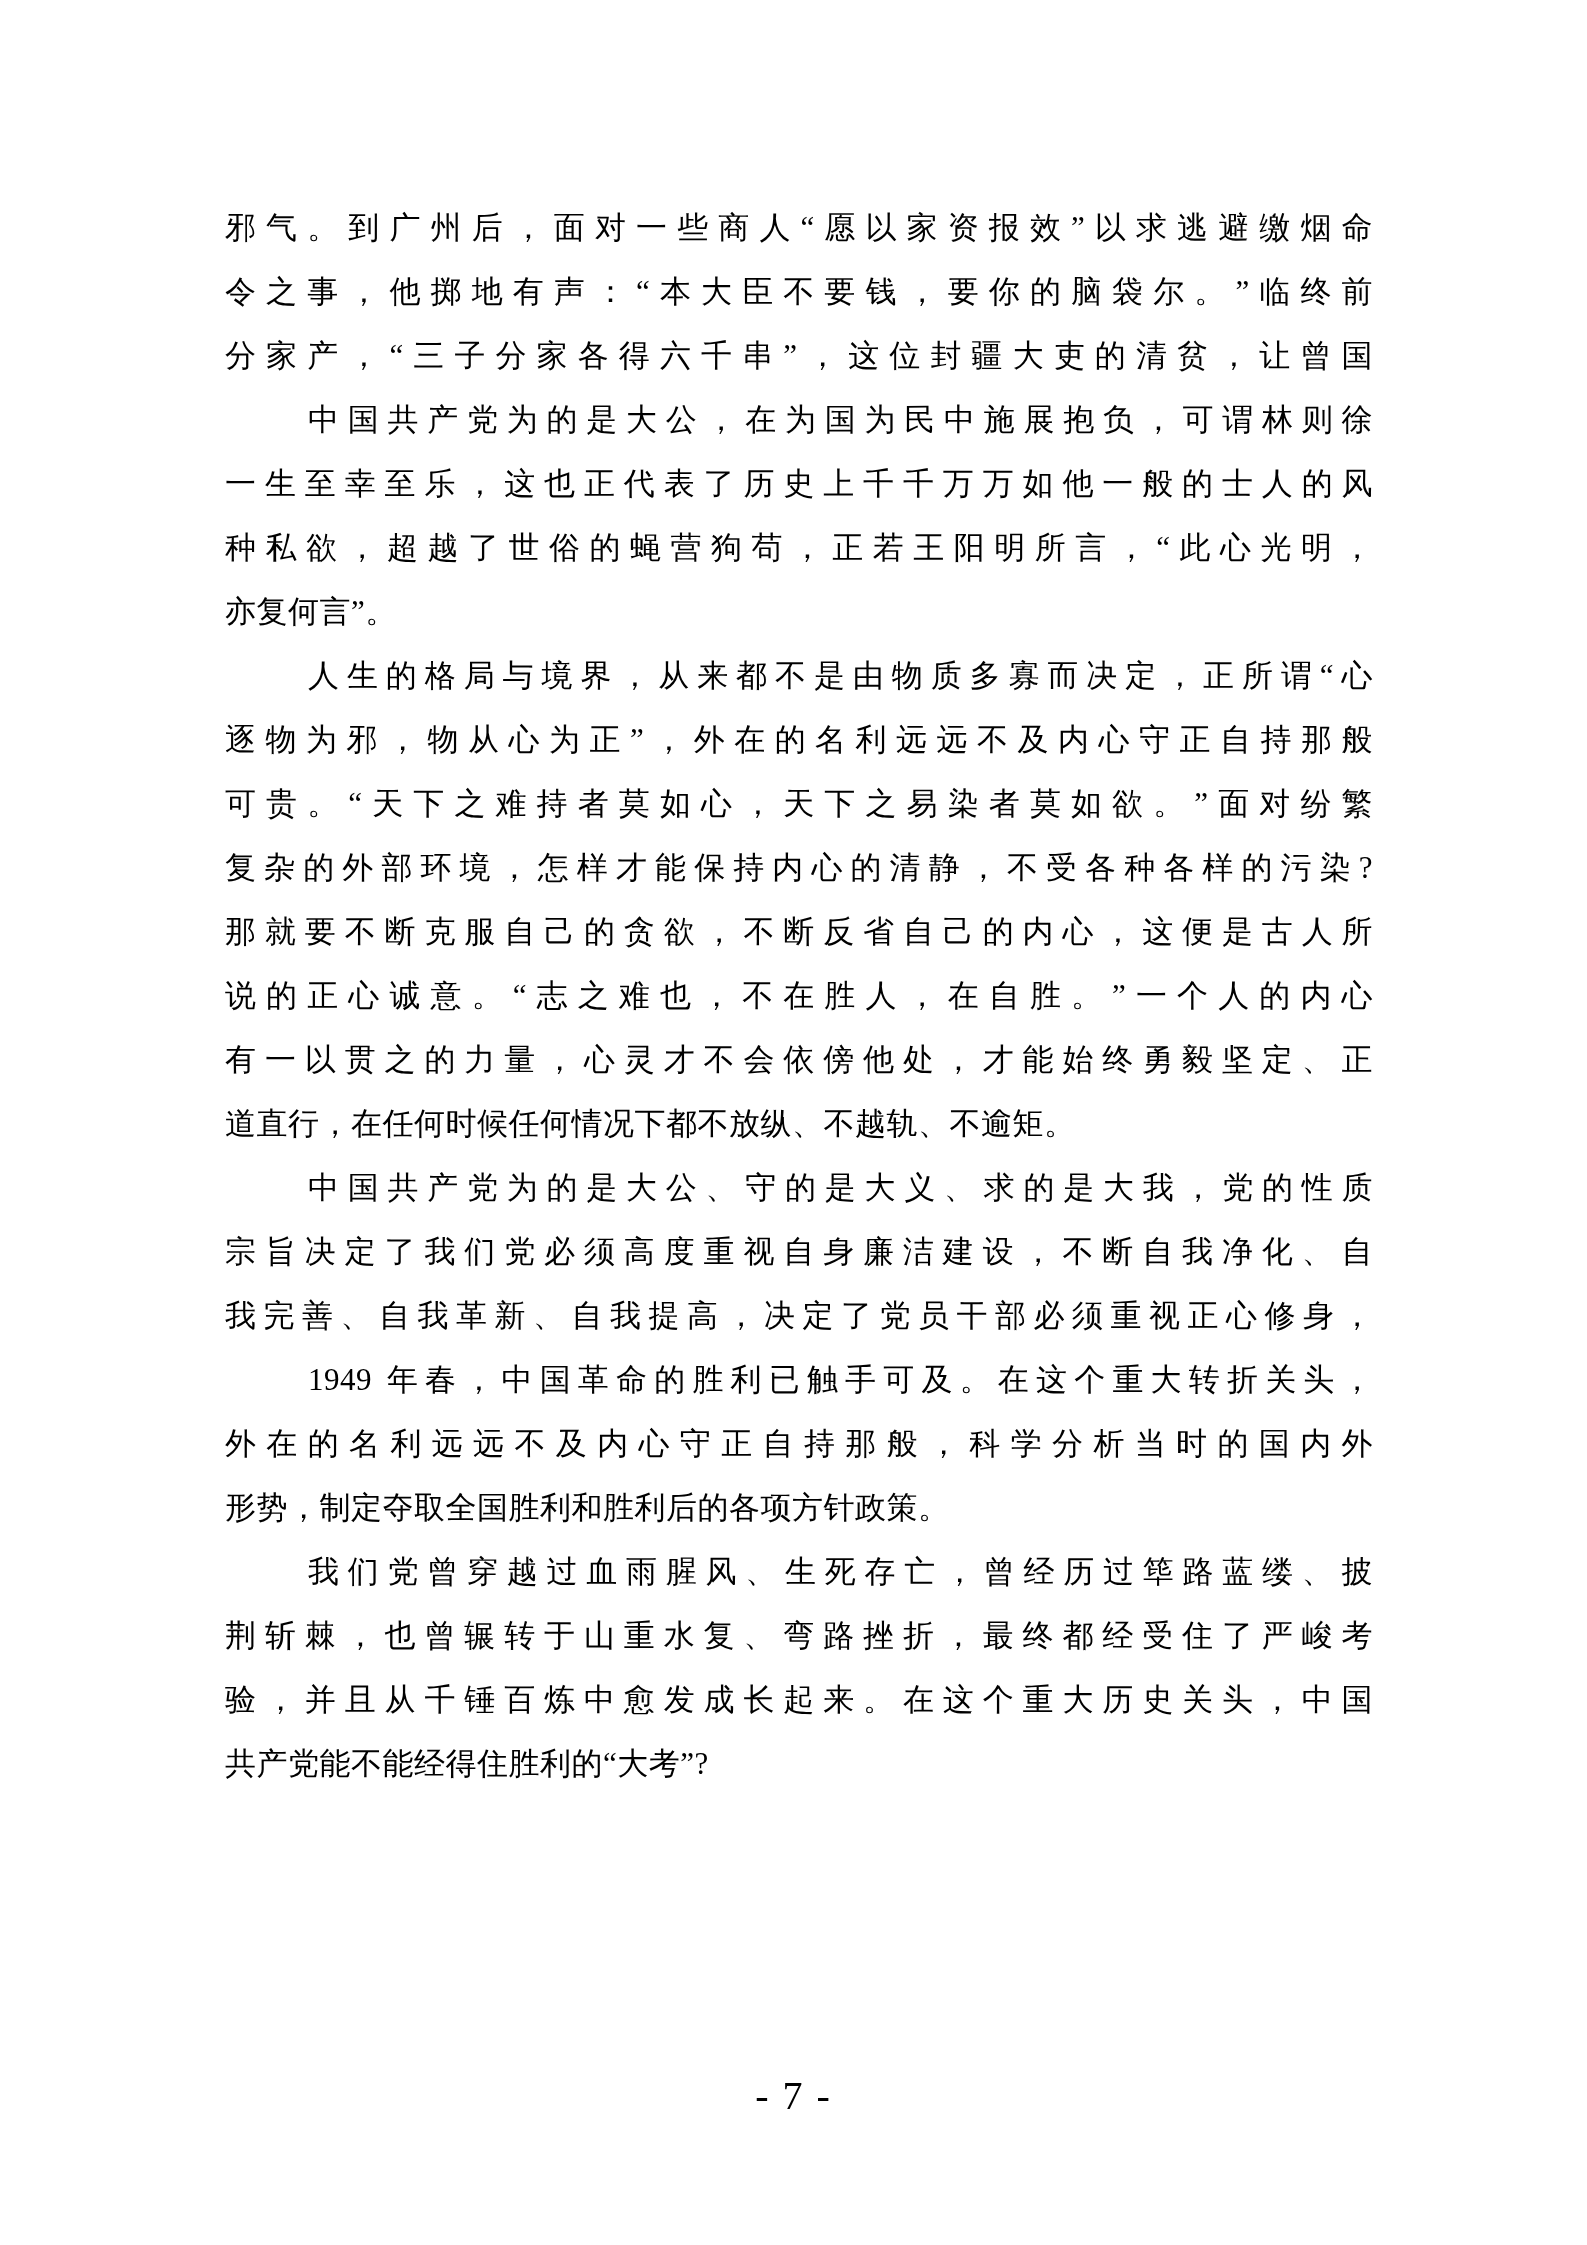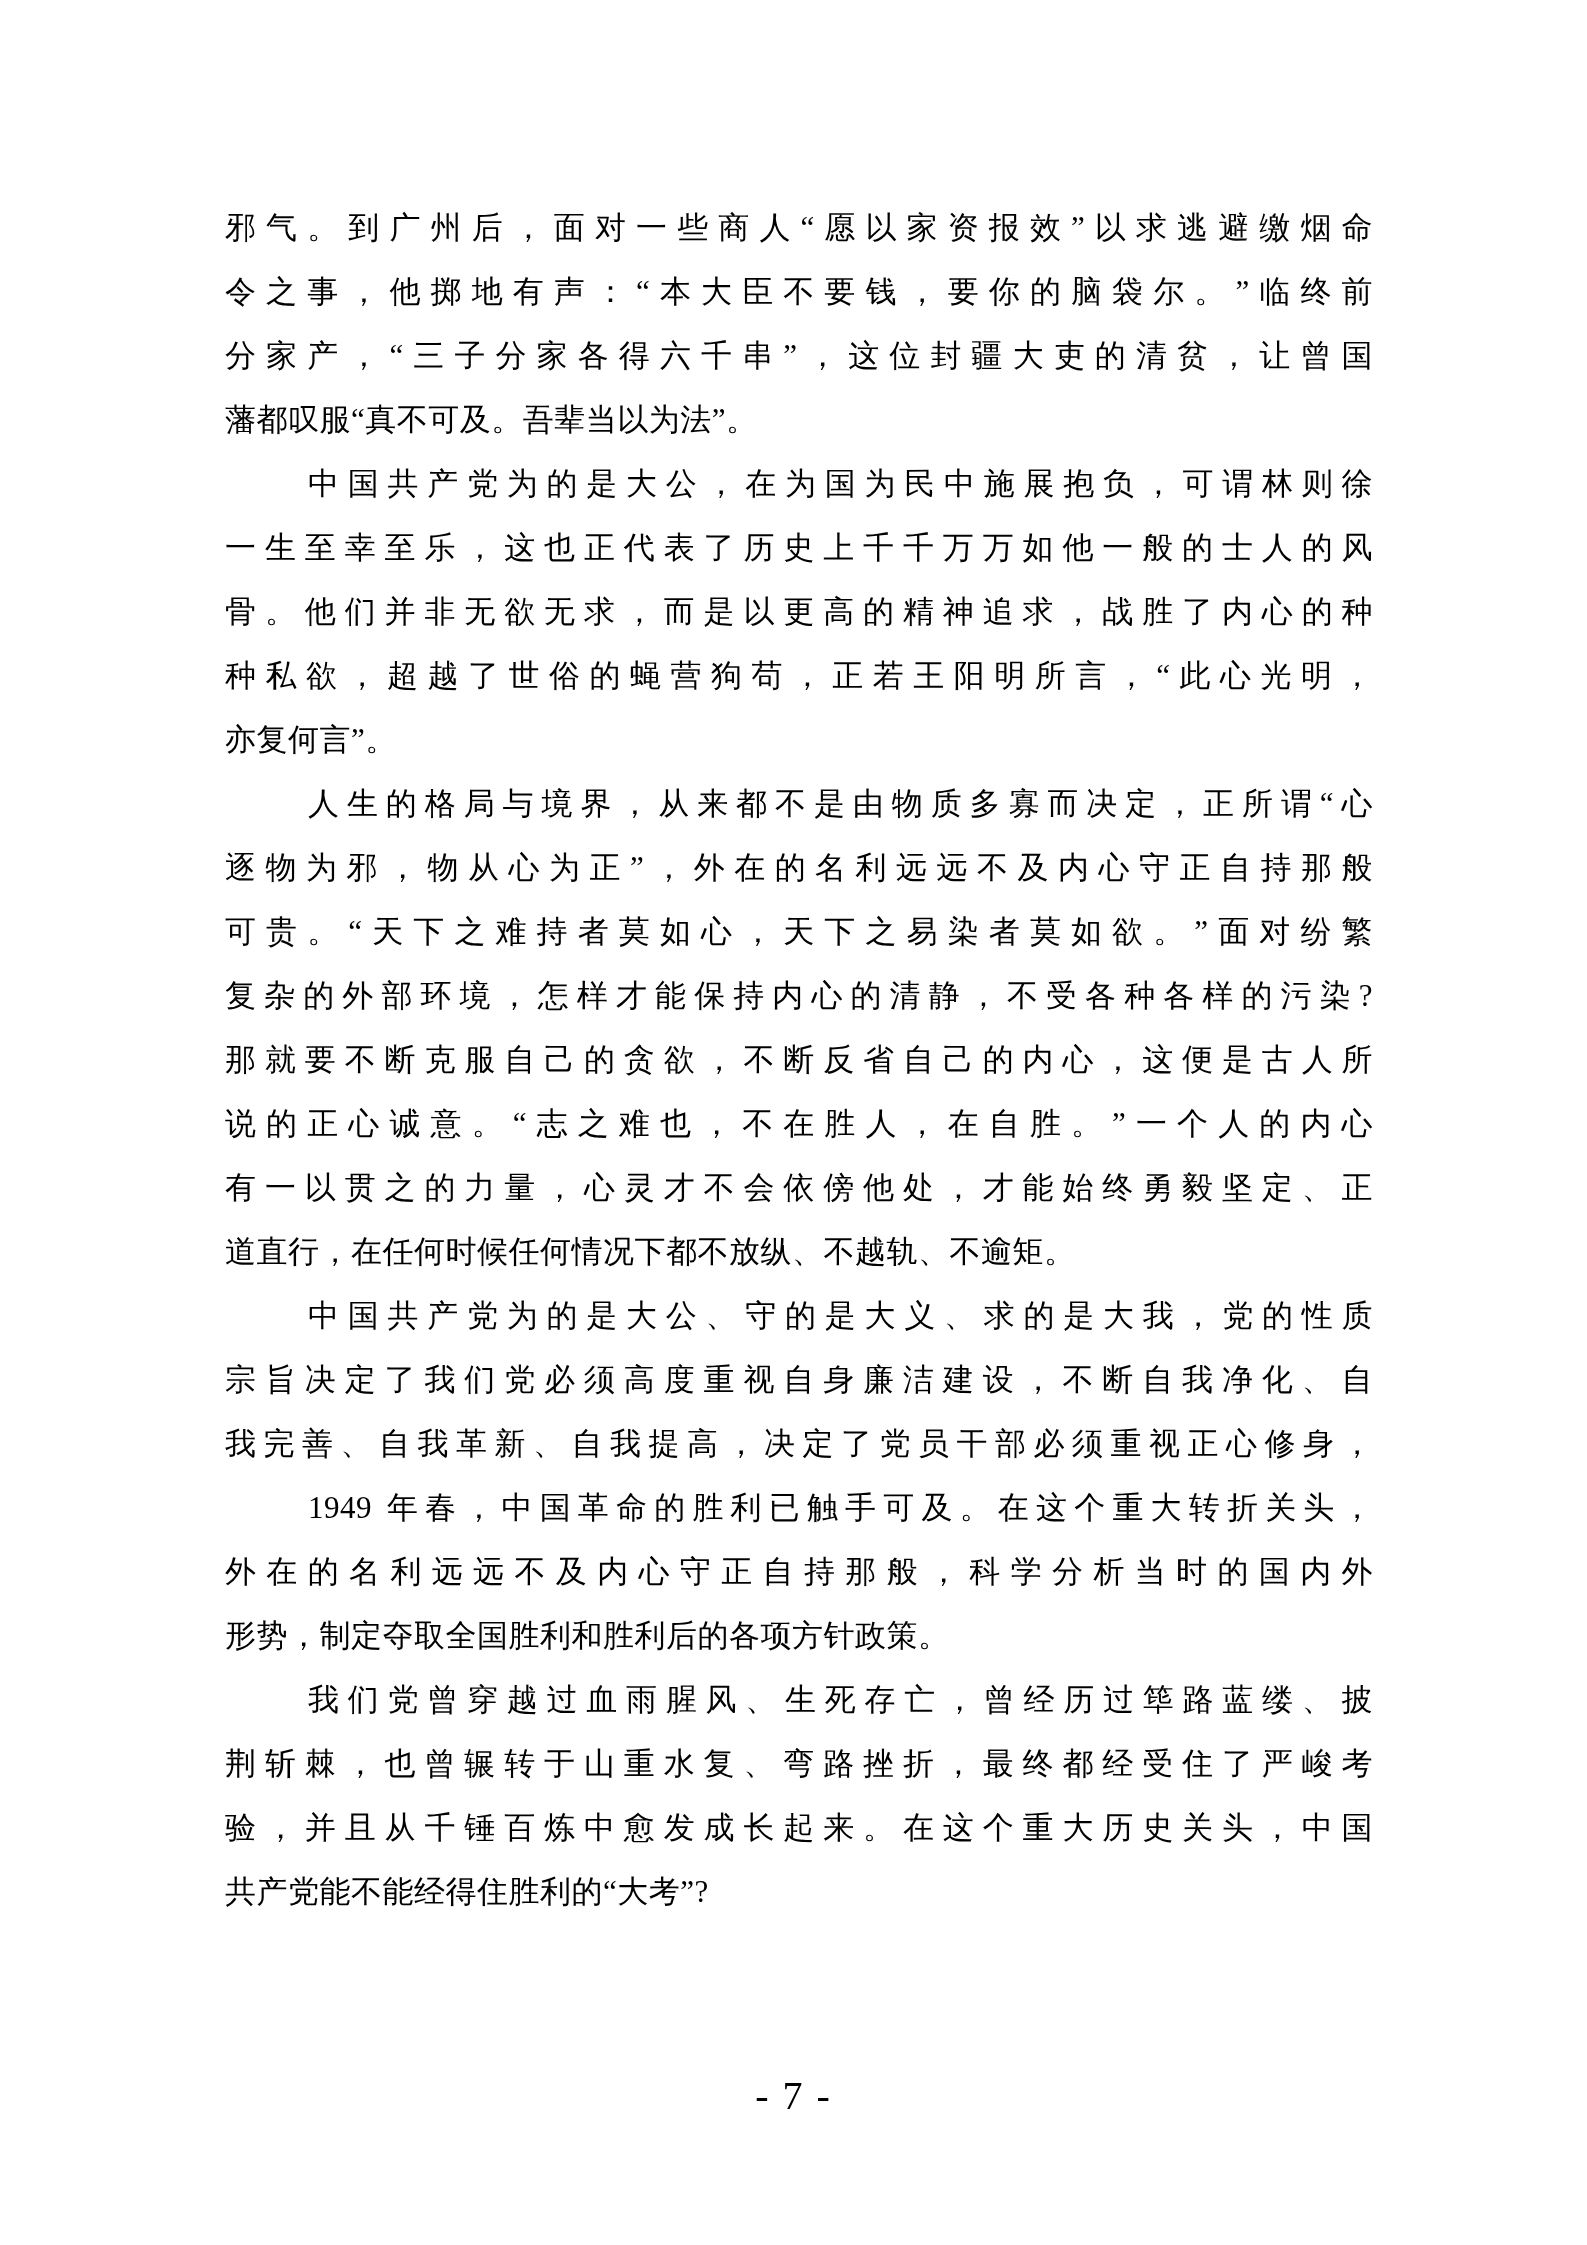--- a/index.html
+++ b/index.html
@@ -50,24 +50,22 @@
   }
 </style>
 </head>
 <body>
 
 <div class="page">
   <div class="text-body">
       <div class="line">邪气。到广州后，面对一些商人“愿以家资报效”以求逃避缴烟命</div>
       <div class="line">令之事，他掷地有声：“本大臣不要钱，要你的脑袋尔。”临终前</div>
       <div class="line">分家产，“三子分家各得六千串”，这位封疆大吏的清贫，让曾国</div>
-      <div class="line last">藩都叹服“真不可及。吾辈当以为法”。</div>
       <div class="line indent">中国共产党为的是大公，在为国为民中施展抱负，可谓林则徐</div>
       <div class="line">一生至幸至乐，这也正代表了历史上千千万万如他一般的士人的风</div>
-      <div class="line">骨。他们并非无欲无求，而是以更高的精神追求，战胜了内心的种</div>
       <div class="line">种私欲，超越了世俗的蝇营狗苟，正若王阳明所言，“此心光明，</div>
       <div class="line last">亦复何言”。</div>
       <div class="line indent">人生的格局与境界，从来都不是由物质多寡而决定，正所谓“心</div>
       <div class="line">逐物为邪，物从心为正”，外在的名利远远不及内心守正自持那般</div>
       <div class="line">可贵。“天下之难持者莫如心，天下之易染者莫如欲。”面对纷繁</div>
       <div class="line">复杂的外部环境，怎样才能保持内心的清静，不受各种各样的污染?</div>
       <div class="line">那就要不断克服自己的贪欲，不断反省自己的内心，这便是古人所</div>
       <div class="line">说的正心诚意。“志之难也，不在胜人，在自胜。”一个人的内心</div>
       <div class="line">有一以贯之的力量，心灵才不会依傍他处，才能始终勇毅坚定、正</div>
       <div class="line last">道直行，在任何时候任何情况下都不放纵、不越轨、不逾矩。</div>

